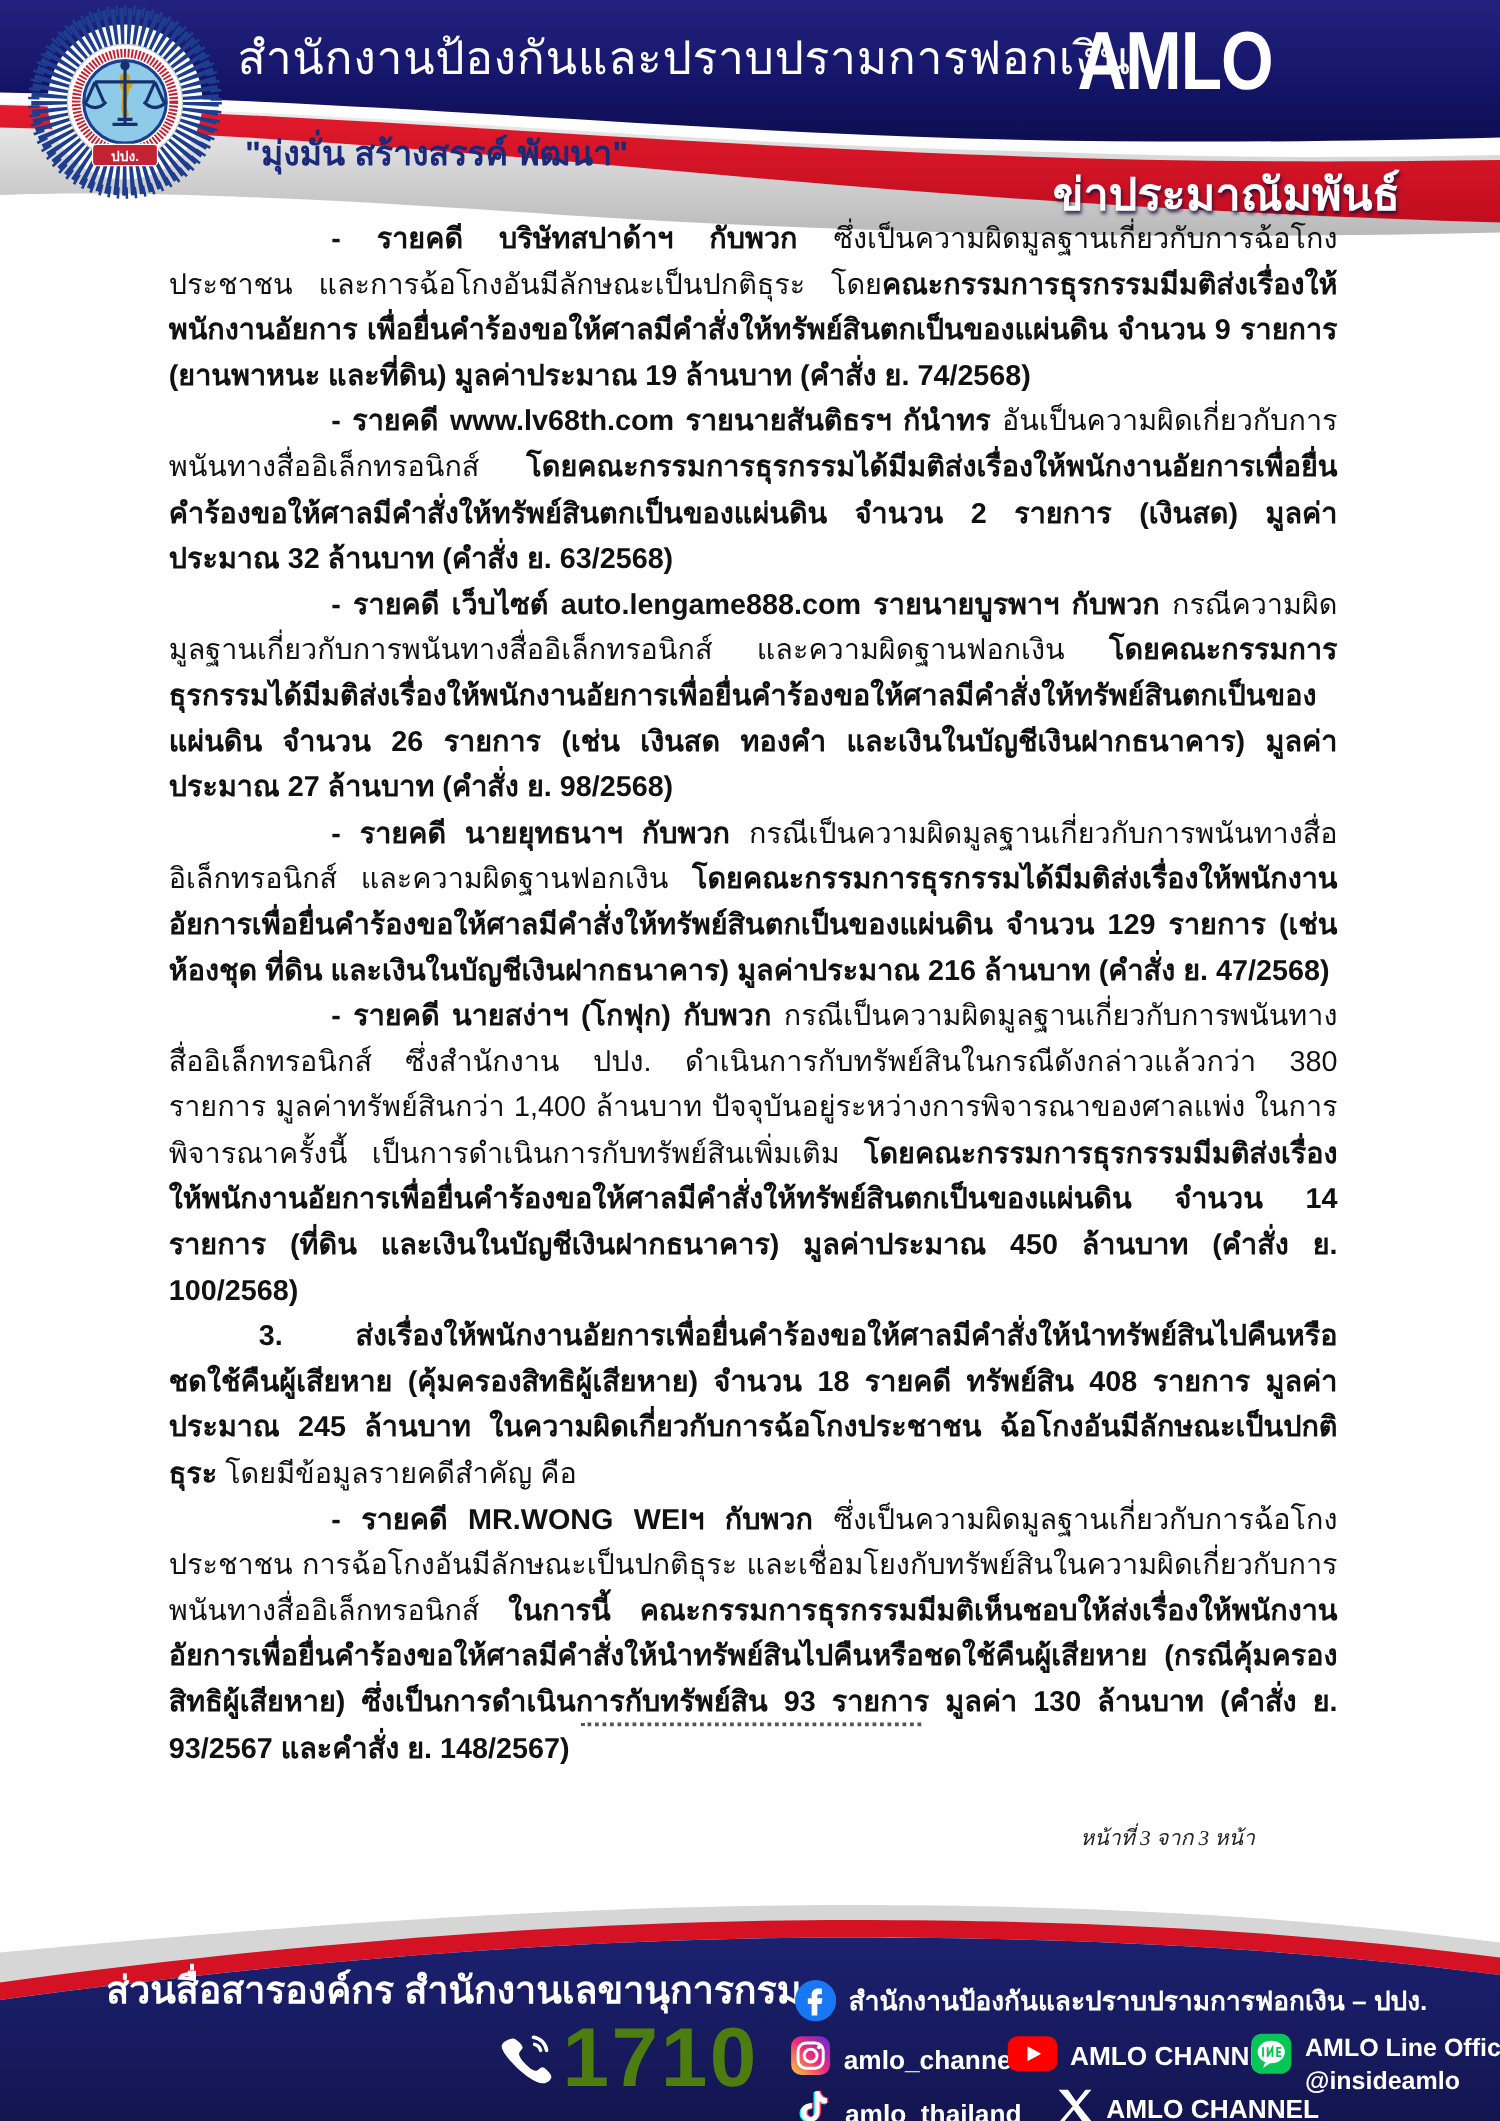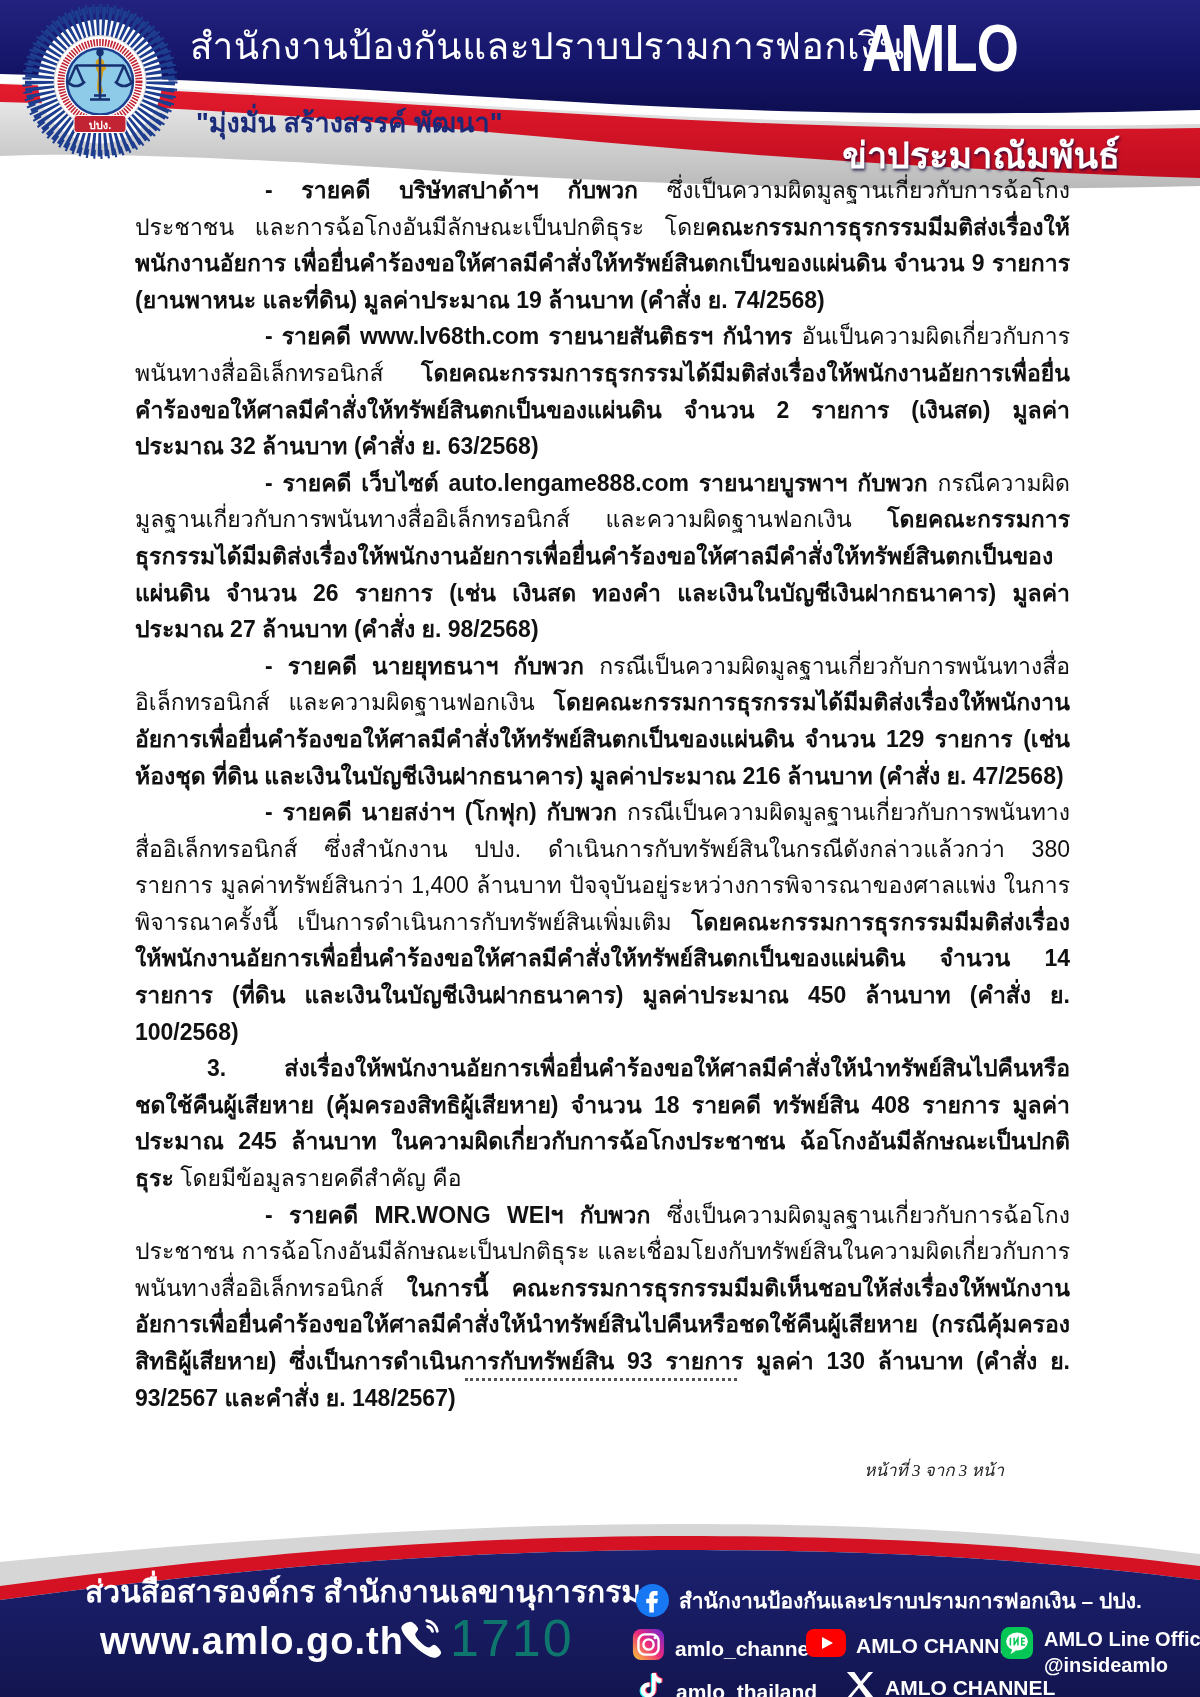--- a/index.html
+++ b/index.html
@@ -27,21 +27,21 @@
   .divider{position:absolute;top:1378px;left:465px;width:272px;height:0;border-top:3px dotted #555;}
   .page-num{position:absolute;top:1456px;right:196px;font-family:"Liberation Serif","DejaVu Serif",serif;
             font-style:italic;font-size:17px;color:#222;}
 
   
   .footer{position:absolute;left:0;top:1522px;width:996px;height:175px;}
   .footer svg.footer-bg{position:absolute;top:0;left:0;}
   .dept{position:absolute;left:85px;top:46px;font-size:30px;font-weight:bold;color:#fff;white-space:nowrap;}
   .website{position:absolute;left:100px;top:98px;font-size:38px;font-weight:bold;color:#fff;letter-spacing:1px;white-space:nowrap;}
   .hotline{position:absolute;left:398px;top:86px;display:flex;align-items:center;gap:6px;}
-  .hotline .num{font-size:52px;font-weight:400;color:#0f766e;letter-spacing:2px;}
+  .hotline .num{font-size:67px;font-weight:700;color:#4d7c0f;letter-spacing:2px;}
   .srow{position:absolute;display:flex;align-items:flex-end;gap:10px;color:#fff;}
   .srow .lbl{font-size:21px;font-weight:bold;white-space:nowrap;}
   .fb-row{left:636px;top:62px;}
   .ig-row{left:632px;top:106px;}
   .yt-row{left:806px;top:106px;}
   .line-row{left:1000px;top:104px;align-items:flex-start;}
   .line-row .lbl{font-size:20px;line-height:26px;}
   .tk-row{left:636px;top:148px;}
   .x-row{left:845px;top:148px;}
   .sic{display:inline-block;line-height:0;}
@@ -124,21 +124,20 @@
           <stop offset="0" stop-color="#1c2170"></stop>
             <stop offset="1" stop-color="#131550"></stop>
         </linearGradient>
       </defs>
       <path d="M0,40 C250,16 480,2 680,2 C900,2 1060,14 1200,32 L1200,60 C1060,34 900,22 680,22 C480,22 250,36 0,78 Z" fill="#d6d6d6"></path>
       <path d="M0,64 C250,30 480,14 680,14 C900,14 1060,26 1200,44 L1200,58 C1060,40 900,28 680,28 C480,28 250,44 0,78 Z" fill="#d41224"></path>
       <path d="M0,78 C250,44 480,28 680,28 C900,28 1060,40 1200,58 L1200,175 H0 Z" fill="url(#fnavy)"></path>
     </svg>
 
     <div class="dept">ส่วนสื่อสารองค์กร  สำนักงานเลขานุการกรม</div>
-    <div class="website">www.amlo.go.th</div>
 
     <div class="hotline">
       <span class="sic">
         <svg width="46" height="46" viewBox="0 0 48 48">
           <path d="M13 7c2.5 0 8 5.5 8 7.5 0 2-3 3.5-3 5.5s2.5 5.5 5.5 8.5 6.5 5.5 8.5 5.5 3.5-3 5.5-3 7.5 5.5 7.5 8-3.5 5.5-7 5.5C27 44.5 3.5 21 3.5 13.5 3.5 10 10.5 7 13 7z" fill="#fff"></path>
           <path d="M30 6 a13 13 0 0 1 11 11 M31 12 a7 7 0 0 1 5 5" stroke="#fff" stroke-width="3" fill="none" stroke-linecap="round"></path>
         </svg>
       </span>
       <span class="num">1710</span>
     </div>

